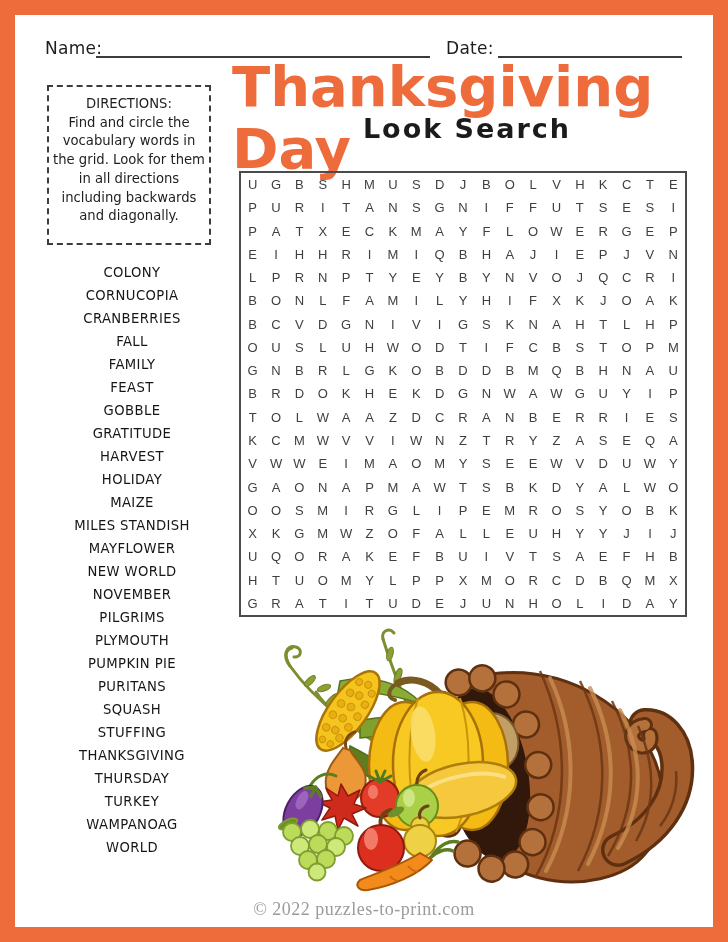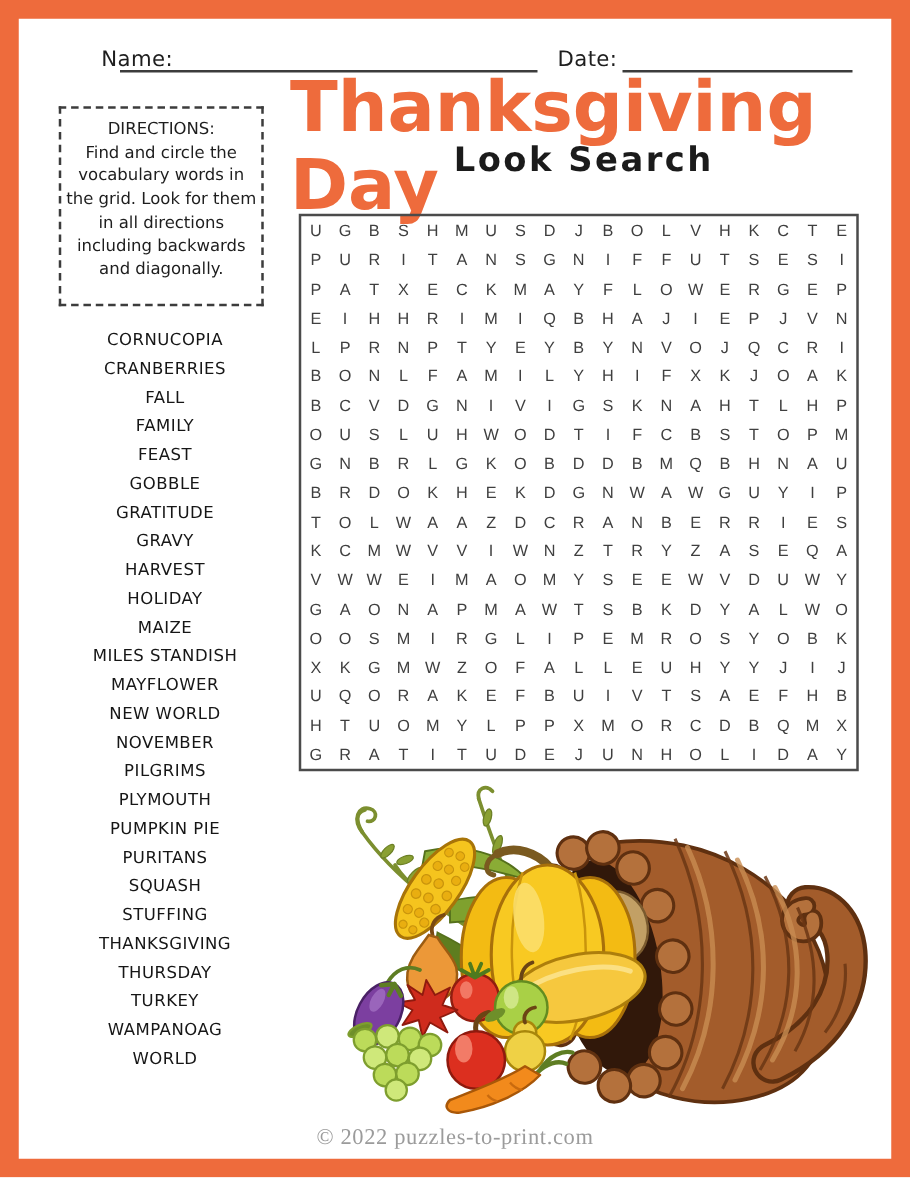--- a/index.html
+++ b/index.html
@@ -2,21 +2,21 @@
 <html><head>
 <meta charset="utf-8">
 <style>
   html,body{margin:0;padding:0;background:#fff;}
   .page{position:relative;width:728px;height:942px;background:#fff;overflow:hidden;
         font-family:"DejaVu Sans",sans-serif;color:#222;}
   .frame{position:absolute;inset:0;border:15px solid #EE6B3C;pointer-events:none;z-index:30;}
 
   
   .hlabel{position:absolute;top:38px;font-size:17px;color:#1e1e1e;letter-spacing:.3px;}
-  .name-label{left:45px;margin-left:36px;}
+  .name-label{left:45px;}
   .date-label{left:446px;}
   .blank{position:absolute;top:38px;height:18px;border-bottom:2px solid #3c3c3c;}
   .name-blank{left:96px;width:334px;}
   .date-blank{left:498px;width:184px;}
 
   .title{position:absolute;left:232px;top:56px;width:470px;text-align:left;
          font-size:56px;font-weight:bold;letter-spacing:0;line-height:1.1;}
   .subtitle{position:absolute;left:232px;top:113px;width:470px;text-align:center;
             font-size:27px;font-weight:700;letter-spacing:2px;color:#1b1b1b;}
 
@@ -57,28 +57,28 @@
 
   <div class="title" style="color: rgb(238, 107, 60);">Thanksgiving Day</div>
   <div class="subtitle">Look Search</div>
 
   <div class="directions">
     <span class="dhead">DIRECTIONS:</span>
     <span>Find and circle the vocabulary words in the grid.  Look for them in all directions including backwards and diagonally.</span>
   </div>
 
   <ul class="word-list">
+      <li>COLONY</li>
       <li>CORNUCOPIA</li>
       <li>CRANBERRIES</li>
       <li>FALL</li>
       <li>FAMILY</li>
       <li>FEAST</li>
       <li>GOBBLE</li>
       <li>GRATITUDE</li>
-      <li>GRAVY</li>
       <li>HARVEST</li>
       <li>HOLIDAY</li>
       <li>MAIZE</li>
       <li>MILES STANDISH</li>
       <li>MAYFLOWER</li>
       <li>NEW WORLD</li>
       <li>NOVEMBER</li>
       <li>PILGRIMS</li>
       <li>PLYMOUTH</li>
       <li>PUMPKIN PIE</li>

